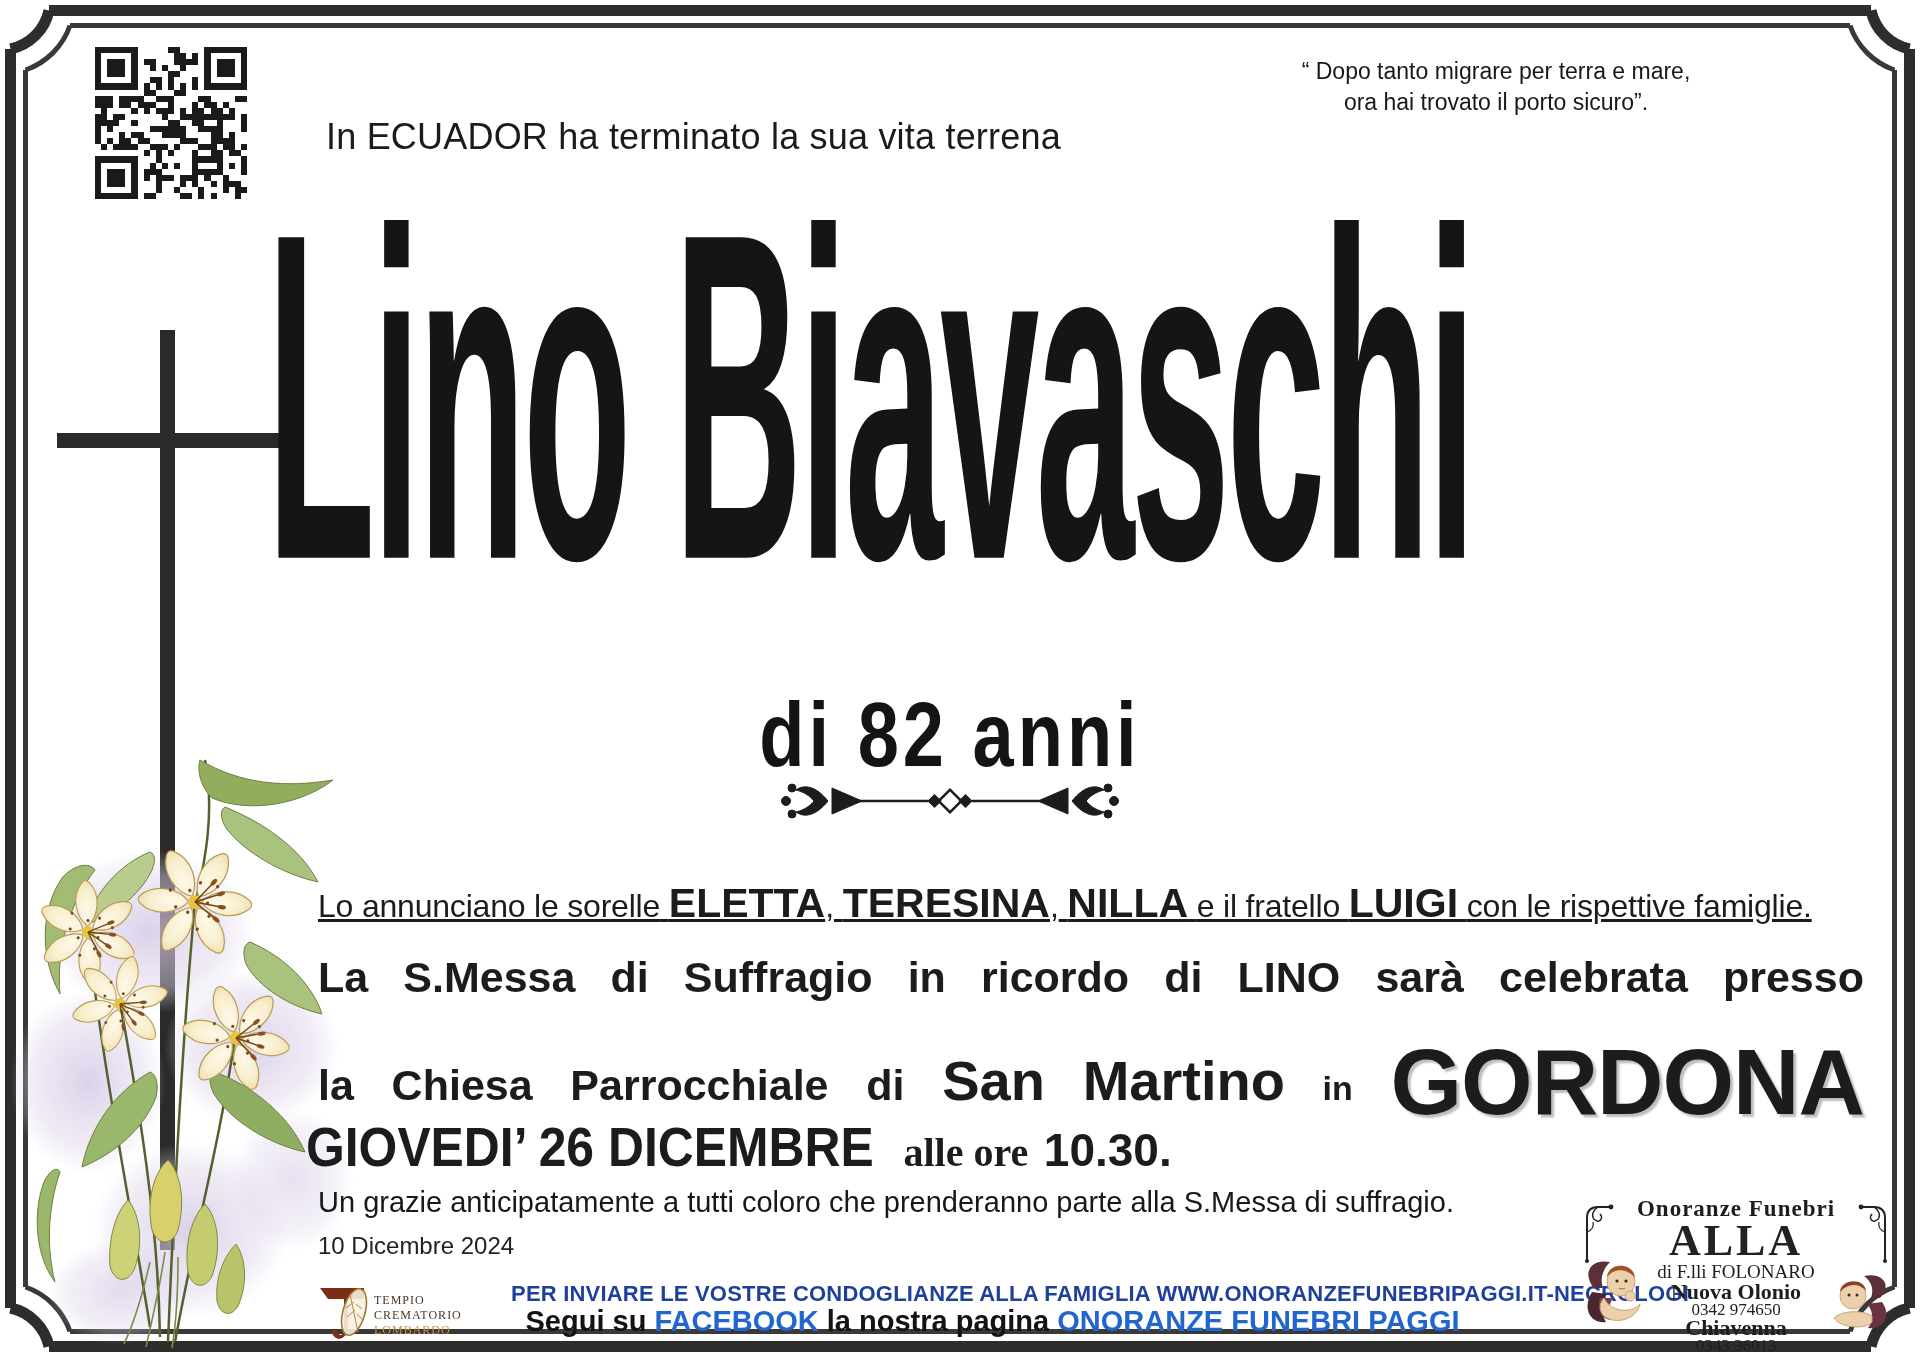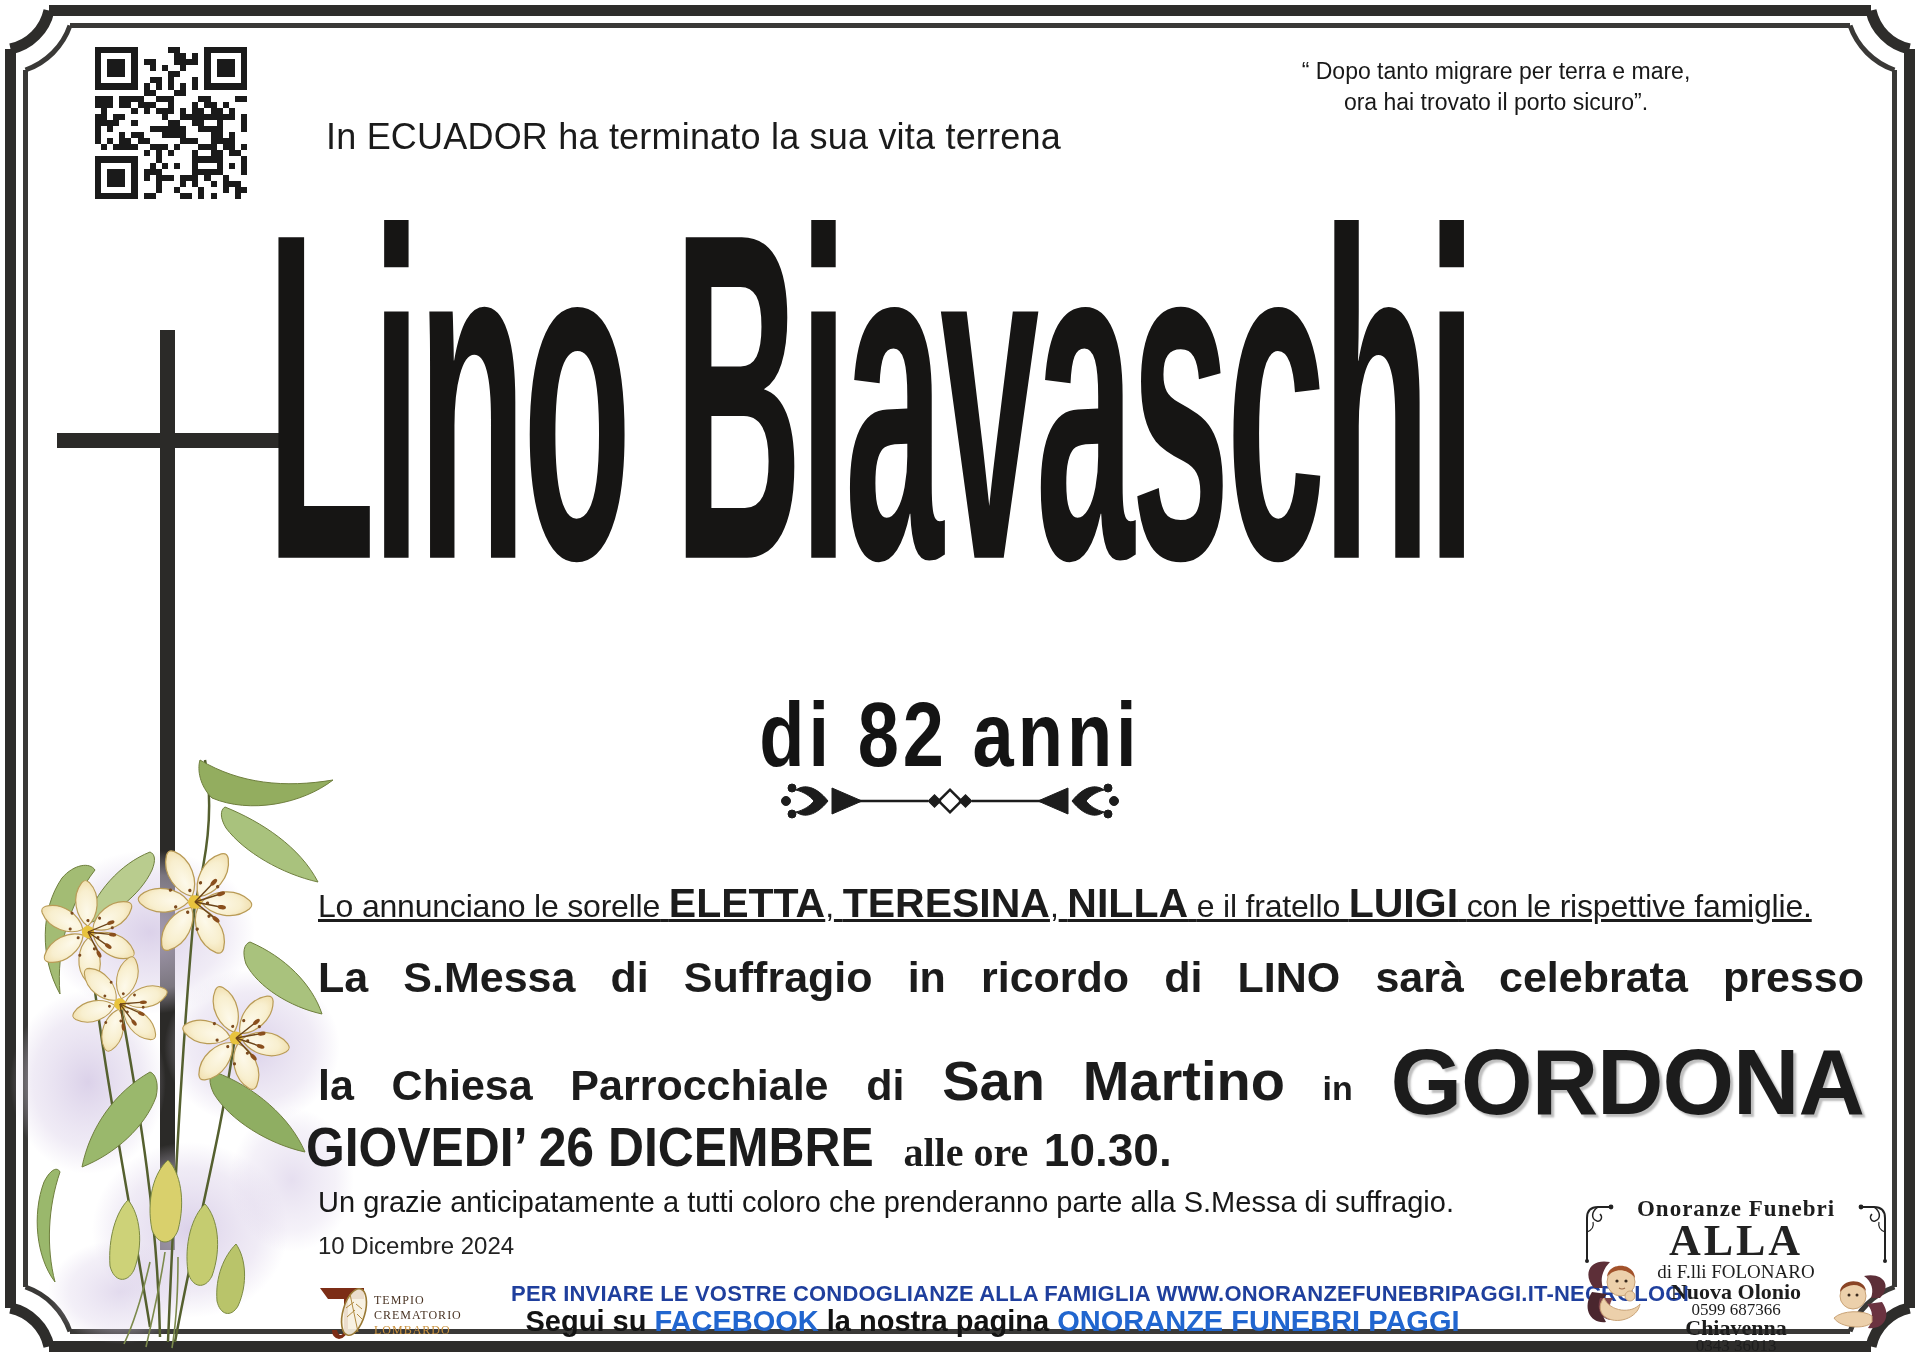--- a/index.html
+++ b/index.html
@@ -654,21 +654,21 @@
       <path d="M14,5 C7,10 7,17 13,19 C17,20 19,15 16,12" fill="none" stroke="#222" stroke-width="1.5"></path>
       <circle cx="27" cy="5" r="2.4" fill="#222"></circle>
         <circle cx="3" cy="59" r="2" fill="#222"></circle>
       <path d="M3,30 c5,-2 7,-6 6,-10" fill="none" stroke="#222" stroke-width="1.2"></path>
     </svg>
 
     <div class="hd">Onoranze Funebri</div>
     <div class="nm">ALLA</div>
     <div class="sb">di F.lli FOLONARO</div>
     <div class="lc">Nuova Olonio</div>
-    <div class="tl">0599 687366</div>
+    <div class="tl">0342 974650</div>
     <div class="lc">Chiavenna</div>
     <div class="tl">0343 36013</div>
 
     <svg class="angel" style="left:2px;top:56px;" width="70" height="84" viewBox="0 0 70 84">
       <path d="M14,34 C2,20 10,4 30,8 C22,16 20,26 23,34 Z" fill="#5d2f38"></path>
       <path d="M12,38 C2,54 10,70 26,68 C20,58 21,46 27,40 Z" fill="#4a262e"></path>
       <path d="M20,44 C16,56 22,66 32,66 C28,58 29,50 33,44 Z" fill="#7a4048"></path>
       <circle cx="41" cy="28" r="14" fill="#ecd0ab" stroke="#c9a377" stroke-width="1"></circle>
       <path d="M27,23 C28,8 54,8 55,24 C47,14 34,14 27,23" fill="#a2522b"></path>
       <circle cx="37" cy="27" r="1.6" fill="#3a2a1e"></circle>

